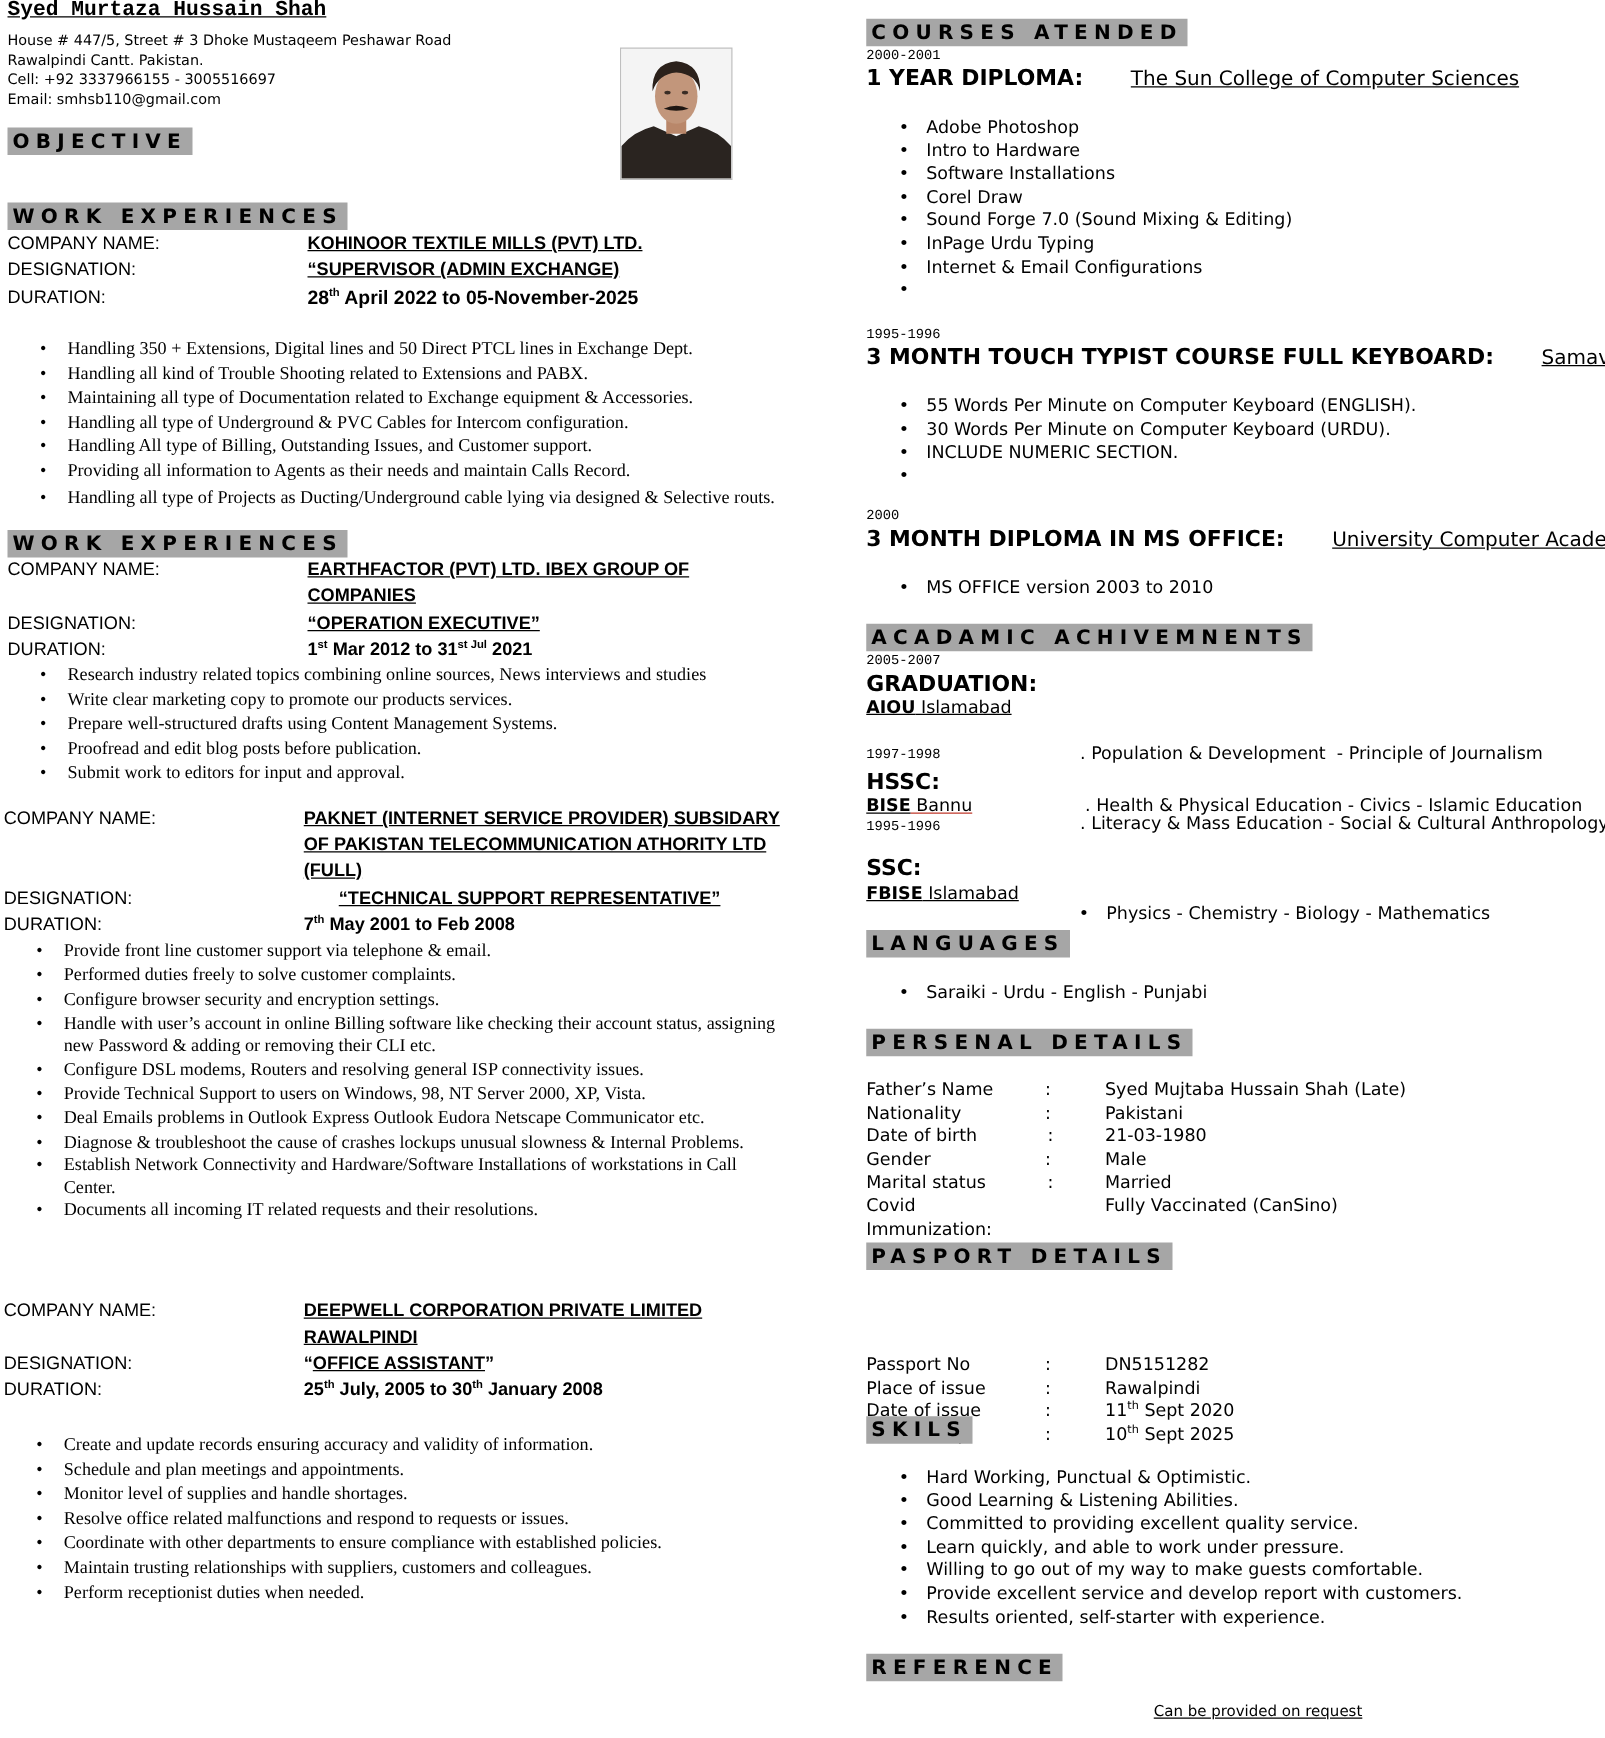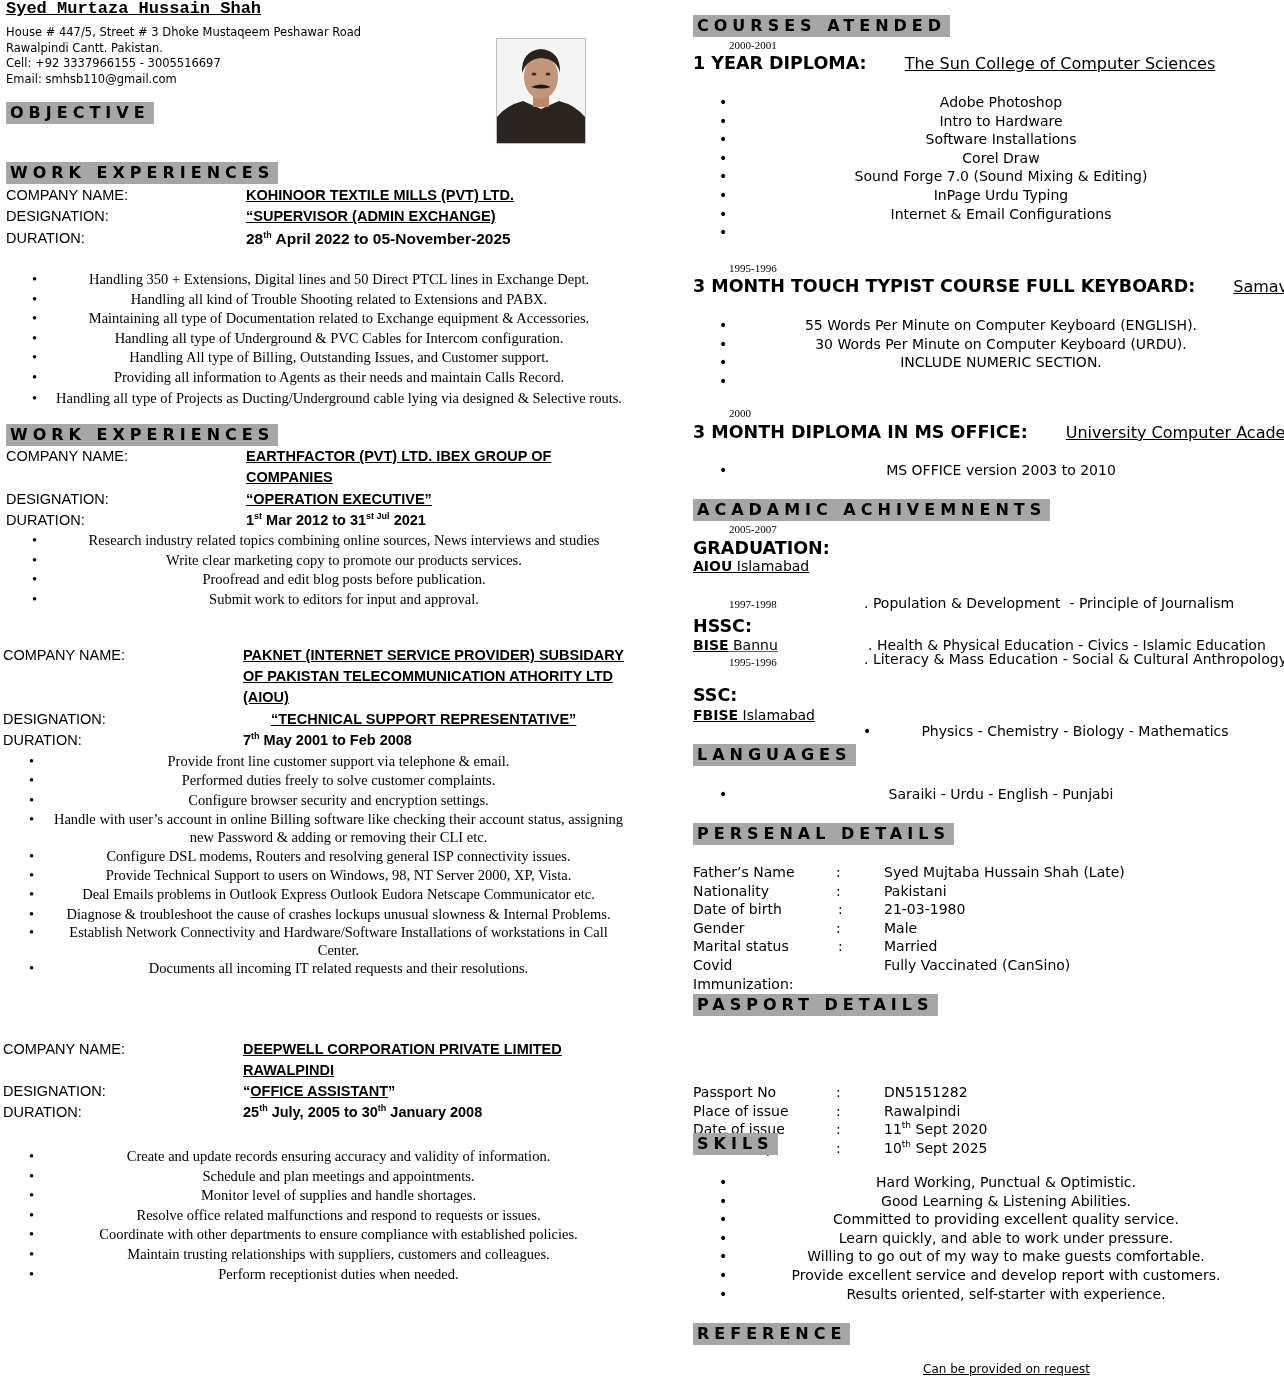--- a/index.html
+++ b/index.html
@@ -4,26 +4,26 @@
 <style>
   html, body { margin:0; padding:0; background:#ffffff; }
   body { width:1284px; height:1390px; position:relative; overflow:hidden; color:#000; font-family:"Liberation Sans", sans-serif; }
   .abs { position:absolute; }
   .hdr { background:#a6a6a6; font-family:"DejaVu Sans", sans-serif; font-weight:bold; letter-spacing:5px; font-size:16px; line-height:22px; padding:0 4px; white-space:nowrap; }
   .name { font-family:Liberation Mono, monospace; font-weight:bold; font-size:17px; text-decoration:underline; white-space:nowrap; }
   .addr { font-family:"DejaVu Sans", sans-serif; font-size:11.5px; line-height:15.5px; }
   .lbl { font-family:"Liberation Sans", sans-serif; font-size:14.5px; line-height:21px; }
   .val { font-family:"Liberation Sans", sans-serif; font-weight:bold; font-size:14.5px; line-height:21px; }
   .val u, .u { text-decoration:underline; }
-  ul { margin:0; padding:0; list-style:none;text-align:center; }
+  ul { margin:0; padding:0; list-style:none; }
   .bl li { position:relative; padding-left:0; }
   .bl li::before { content:"\2022"; position:absolute; left:-22px; }
   .sbl { font-family:"Liberation Serif", serif; font-size:14.5px; line-height:19.6px; }
   .rbl { font-family:"DejaVu Sans", sans-serif; font-size:14px; line-height:18.6px; }
-  .year { font-family:Liberation Serif, serif; font-size:11px; line-height:13px;margin-left:36px; }
+  .year { font-family:Liberation Mono, monospace; font-size:11px; line-height:13px; }
   .course { font-family:"DejaVu Sans", sans-serif; font-weight:bold; font-size:17.5px; line-height:22px; white-space:nowrap; }
   .course .inst { font-weight:normal; font-size:16px; text-decoration:underline;margin-left:32px; }
   .kv { font-family:"DejaVu Sans", sans-serif; font-size:14px; line-height:18.6px; }
   .photo { border:1px solid #bfbfbf; background:#ffffff; overflow:hidden; }
   sup { font-size:9px; line-height:0; }
   .squig { text-decoration:underline; text-decoration-color:#c0392b; }
 </style>
 </head>
 <body>
 
@@ -75,29 +75,30 @@
   <div><u>COMPANIES</u></div>
 </div>
 <div class="abs lbl" style="left:6px;top:489px;">DESIGNATION:</div>
 <div class="abs val" style="left:246px;top:489px;"><u>“OPERATION EXECUTIVE”</u></div>
 <div class="abs lbl" style="left:6px;top:510px;">DURATION:</div>
 <div class="abs val" style="left:246px;top:510px;"><span>1</span><sup>st</sup><span> Mar 2012 to 31</span><sup>st</sup><sup> Jul</sup><span> 2021</span></div>
 
 <ul class="abs bl sbl" style="left:54px;top:531px;width:580px;">
   <li>Research industry related topics combining online sources, News interviews and studies</li>
   <li>Write clear marketing copy to promote our products services.</li>
+  <li>Prepare well-structured drafts using Content Management Systems.</li>
   <li>Proofread and edit blog posts before publication.</li>
   <li>Submit work to editors for input and approval.</li>
 </ul>
 
 <div class="abs lbl" style="left:3px;top:645px;">COMPANY NAME:</div>
 <div class="abs val" style="left:243px;top:645px;">
   <div><u>PAKNET (INTERNET SERVICE PROVIDER) SUBSIDARY</u></div>
   <div><u>OF PAKISTAN TELECOMMUNICATION ATHORITY LTD</u></div>
-  <div><u>(AIOU)</u></div>
+  <div><u>(FULL)</u></div>
 </div>
 <div class="abs lbl" style="left:3px;top:709px;">DESIGNATION:</div>
 <div class="abs val" style="left:243px;top:709px;margin-left:28px;"><u>“TECHNICAL SUPPORT REPRESENTATIVE”</u></div>
 <div class="abs lbl" style="left:3px;top:730px;">DURATION:</div>
 <div class="abs val" style="left:243px;top:730px;"><span>7</span><sup>th</sup><span> May 2001 to Feb 2008</span></div>
 
 <ul class="abs bl sbl" style="left:51px;top:752px;width:575px;line-height:19.3px;">
   <li>Provide front line customer support via telephone &amp; email.</li>
   <li>Performed duties freely to solve customer complaints.</li>
   <li>Configure browser security and encryption settings.</li>

